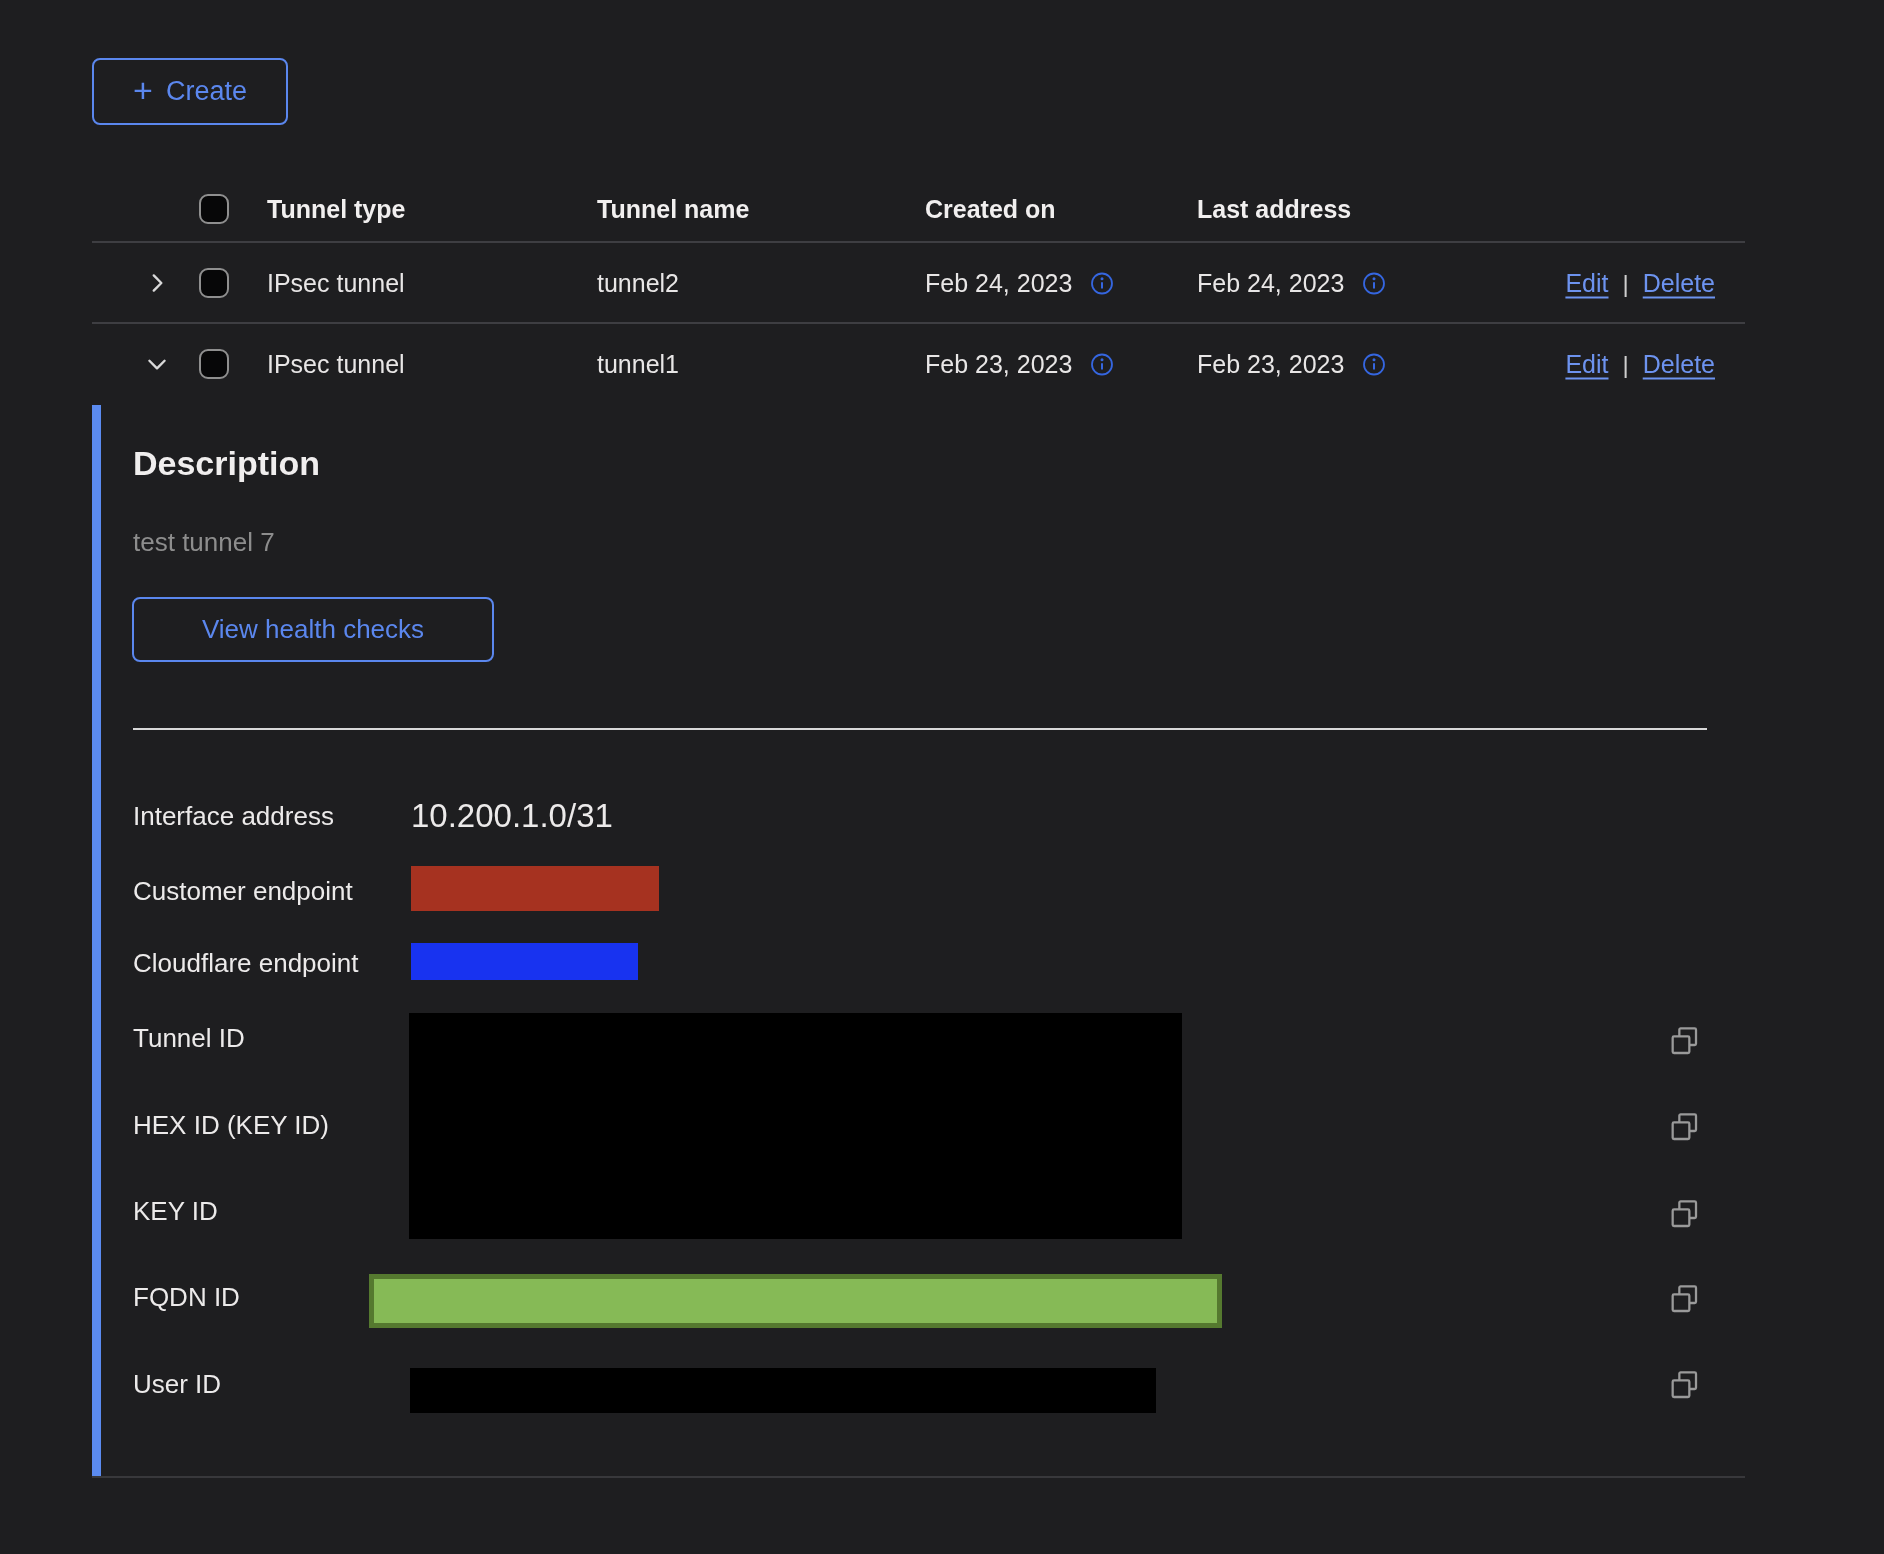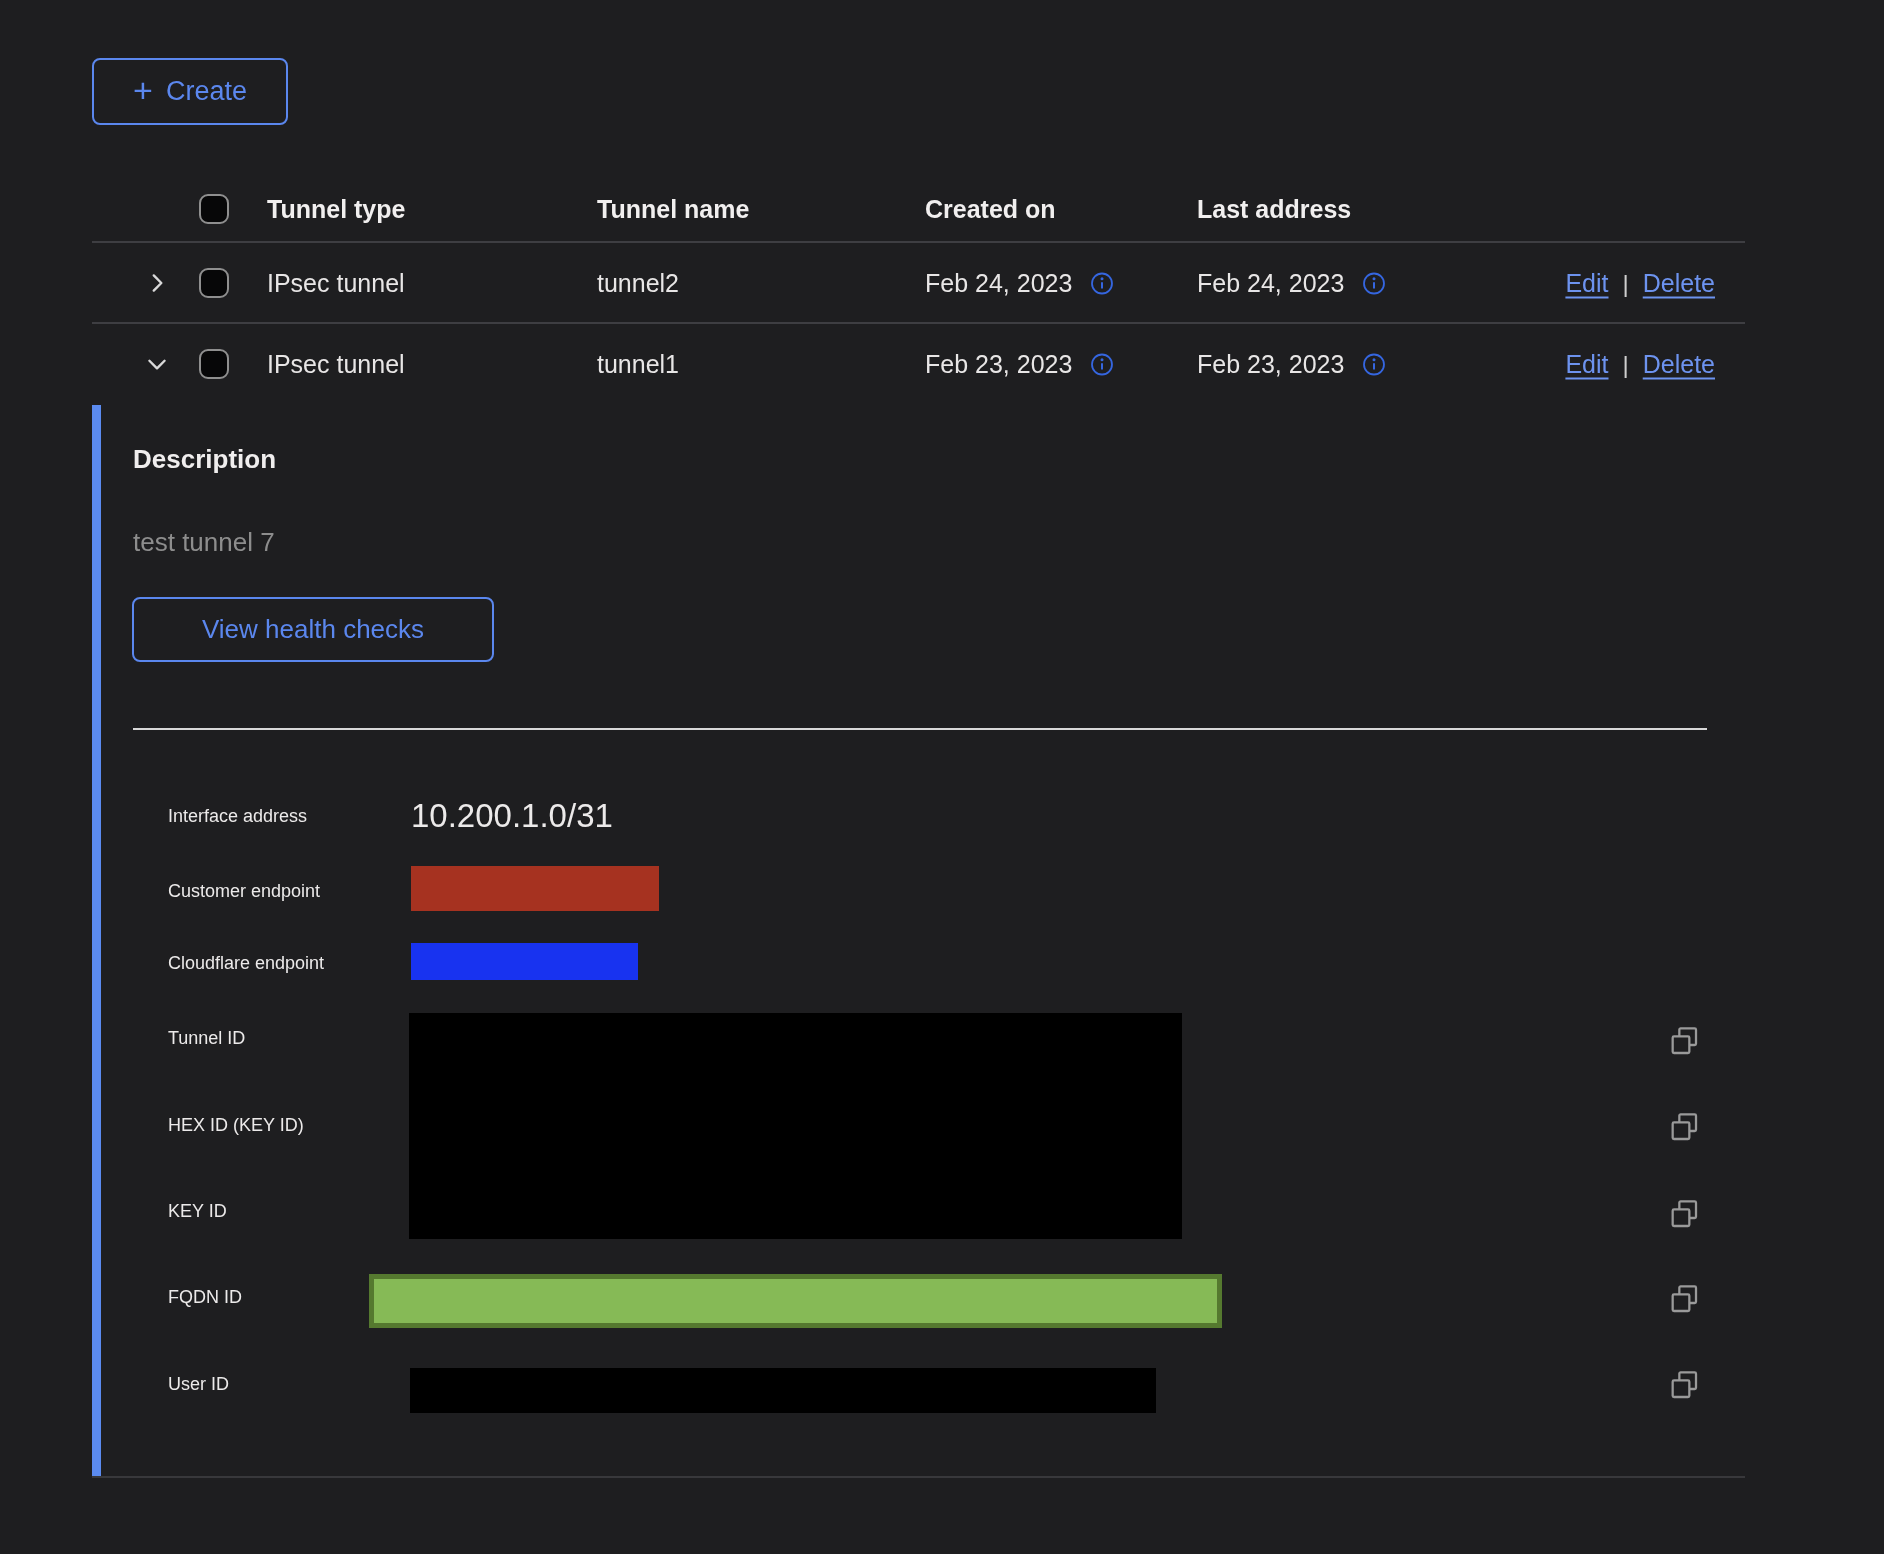--- a/index.html
+++ b/index.html
@@ -44,30 +44,30 @@
   }
   .pipe { color:#cfcfcf; font-size:24px; }
   .divider { position:absolute; left:92px; width:1653px; height:2px; background:#3e3e42; }
   .div-hdr  { top:241px; }
   .div-row1 { top:322px; }
   .div-bottom { top:1476px; background:#38383b; }
 
   
   .blue-bar { position:absolute; left:92px; top:405px; width:9px; height:1072px; background:#5b8bf0; }
   .abs { position:absolute; white-space:nowrap; }
-  .desc-label { left:133px; top:444px; font-size:26px; font-weight:600; color:#f0eeee; }
+  .desc-label { left:133px; top:444px; font-size:34px; font-weight:600; color:#f0eeee; }
   .desc-value { left:133px; top:527px; font-size:26px; color:#8d8d8d; }
   .health-btn {
     position:absolute; left:132px; top:597px; width:362px; height:65px;
     background:transparent; border:2px solid #5b87ee; border-radius:8px;
     color:#5b87ee; font-size:26px; font-family:inherit; cursor:pointer;
   }
   .white-divider { position:absolute; left:133px; top:728px; width:1574px; height:2px; background:#d8d8d8; }
 
-  .kv-label { left:133px; font-size:18px; color:#eceaea; line-height:28px;margin-left:35px; }
+  .kv-label { left:133px; font-size:26px; color:#eceaea; line-height:28px; }
   .kv-value { left:411px; font-size:33px; color:#eceaea; line-height:28px; }
   .lbl-interface { top:802px; }  .val-interface { top:802px; }
   .lbl-customer  { top:877px; }
   .lbl-cloudflare{ top:949px; }
   .lbl-tunnelid  { top:1024px; }
   .lbl-hexid     { top:1111px; }
   .lbl-keyid     { top:1197px; }
   .lbl-fqdnid    { top:1283px; }
   .lbl-userid    { top:1370px; }
 

